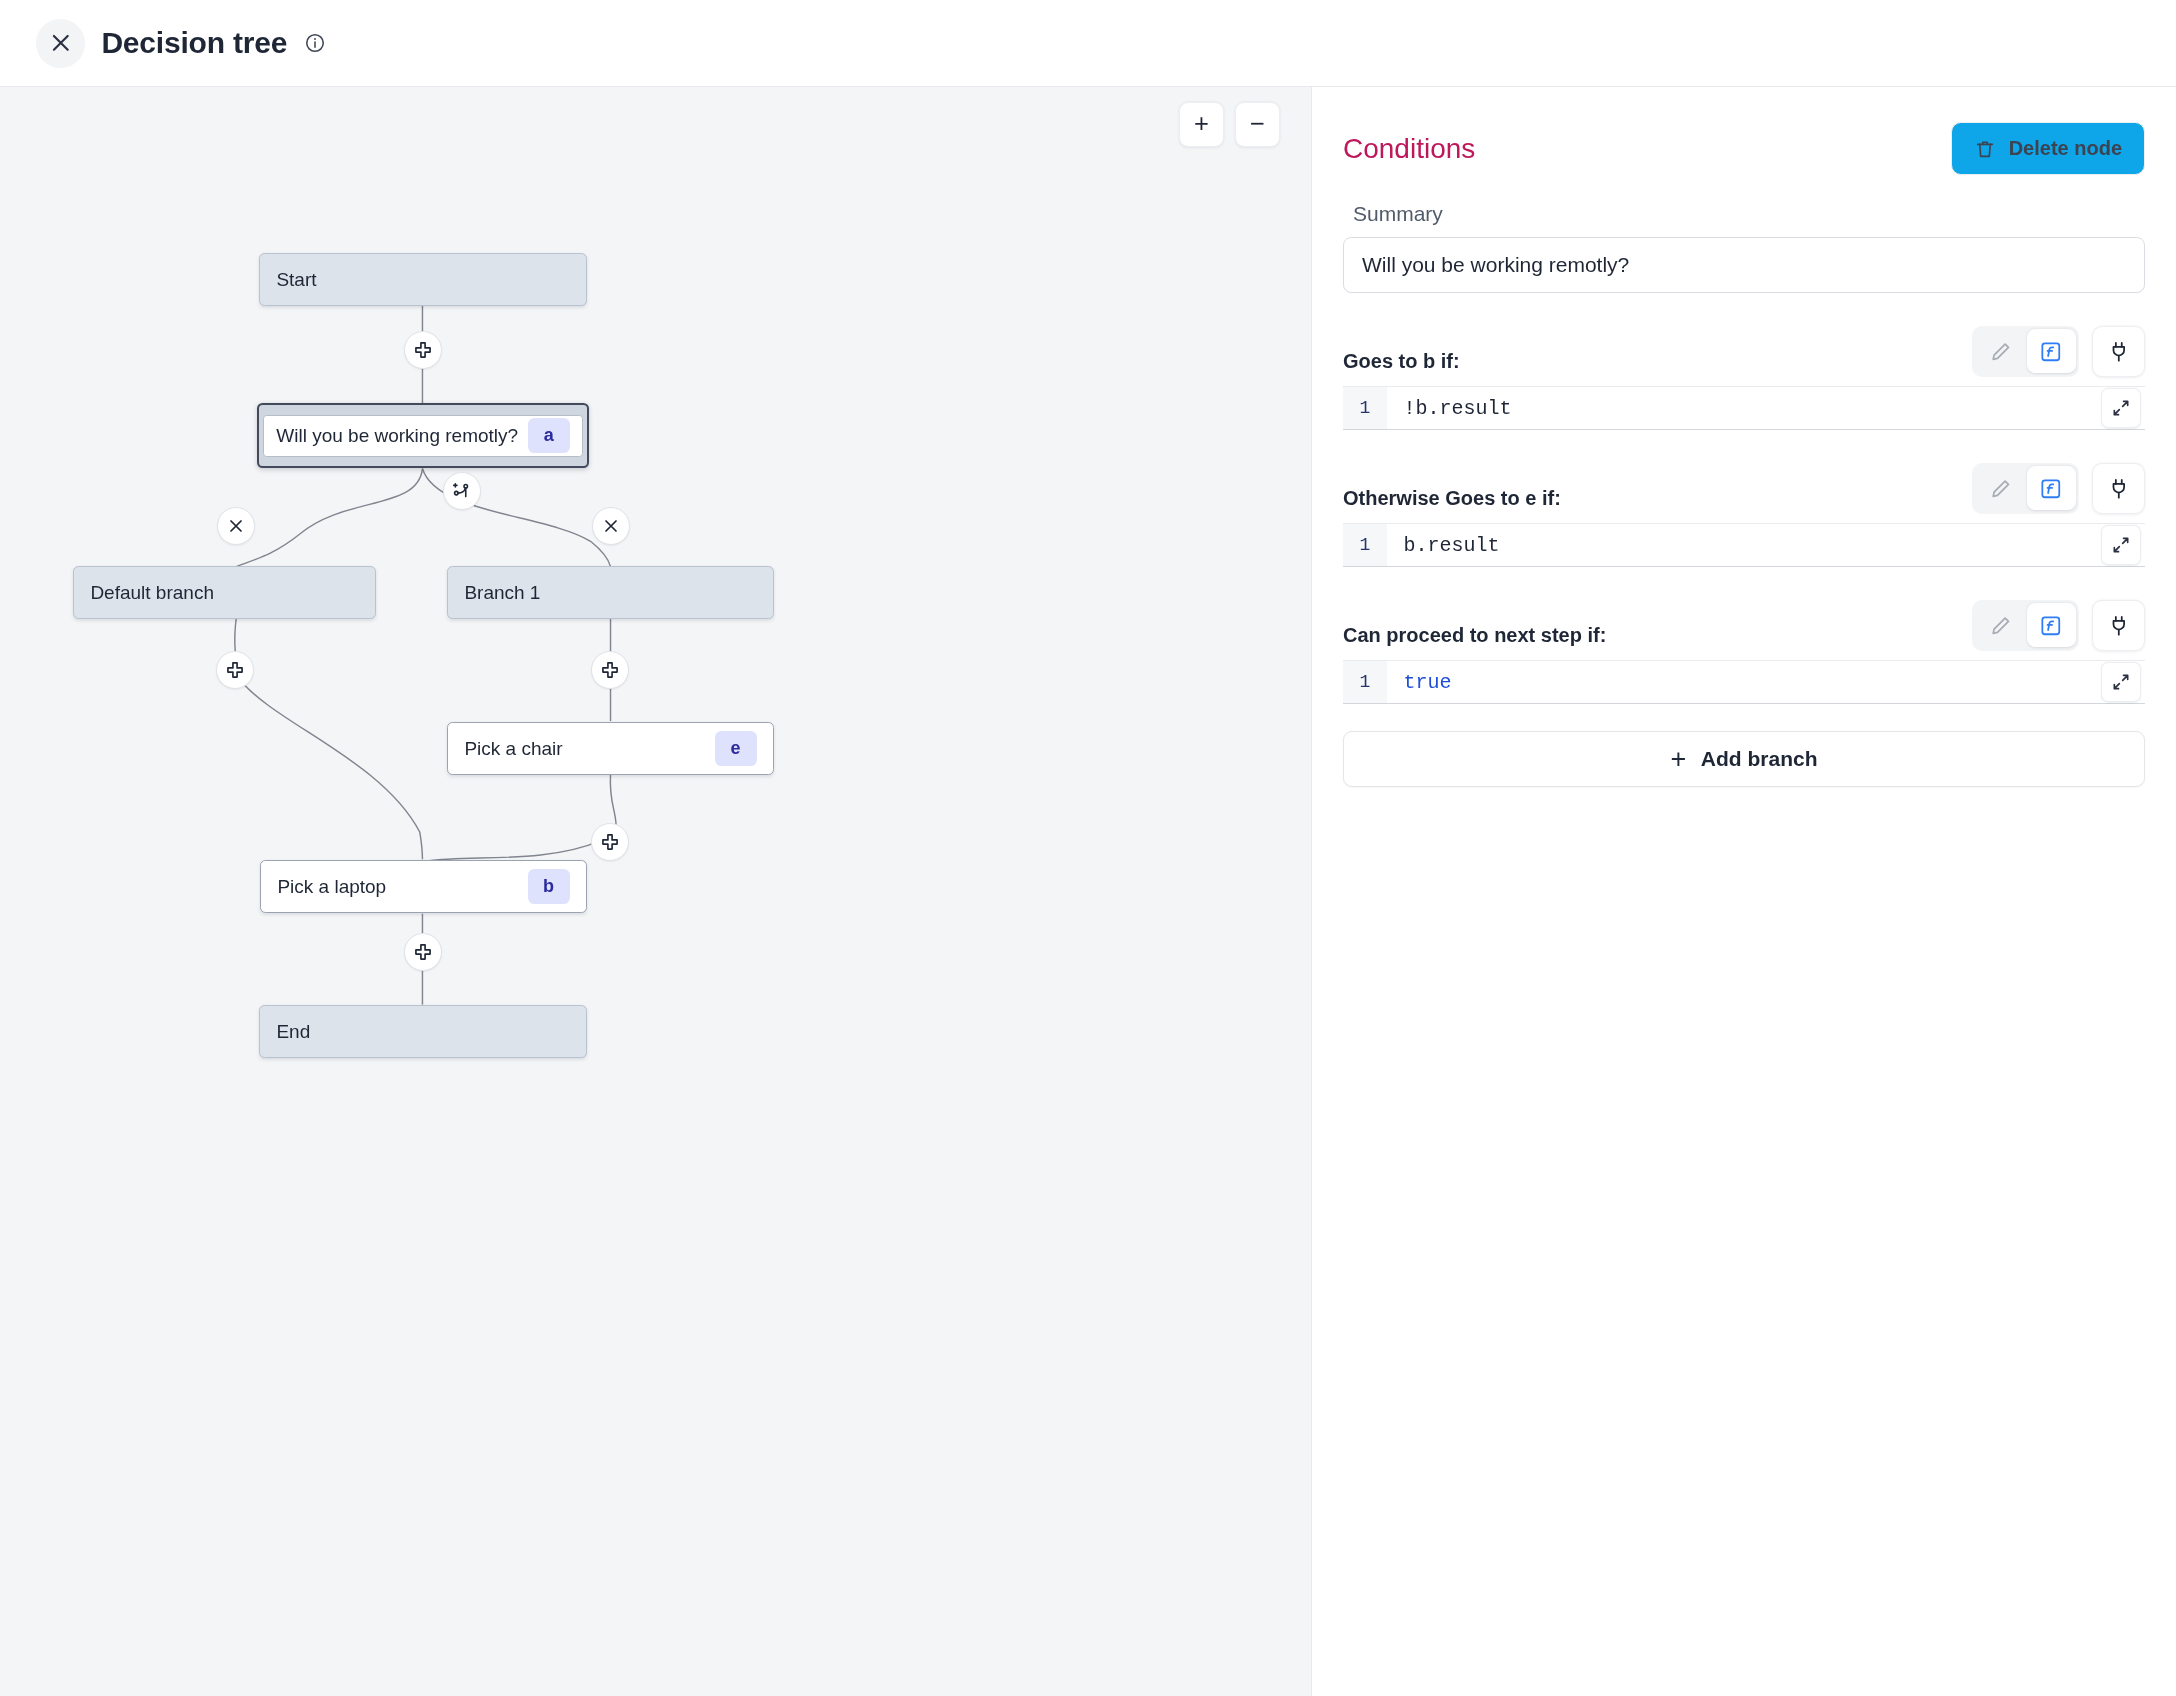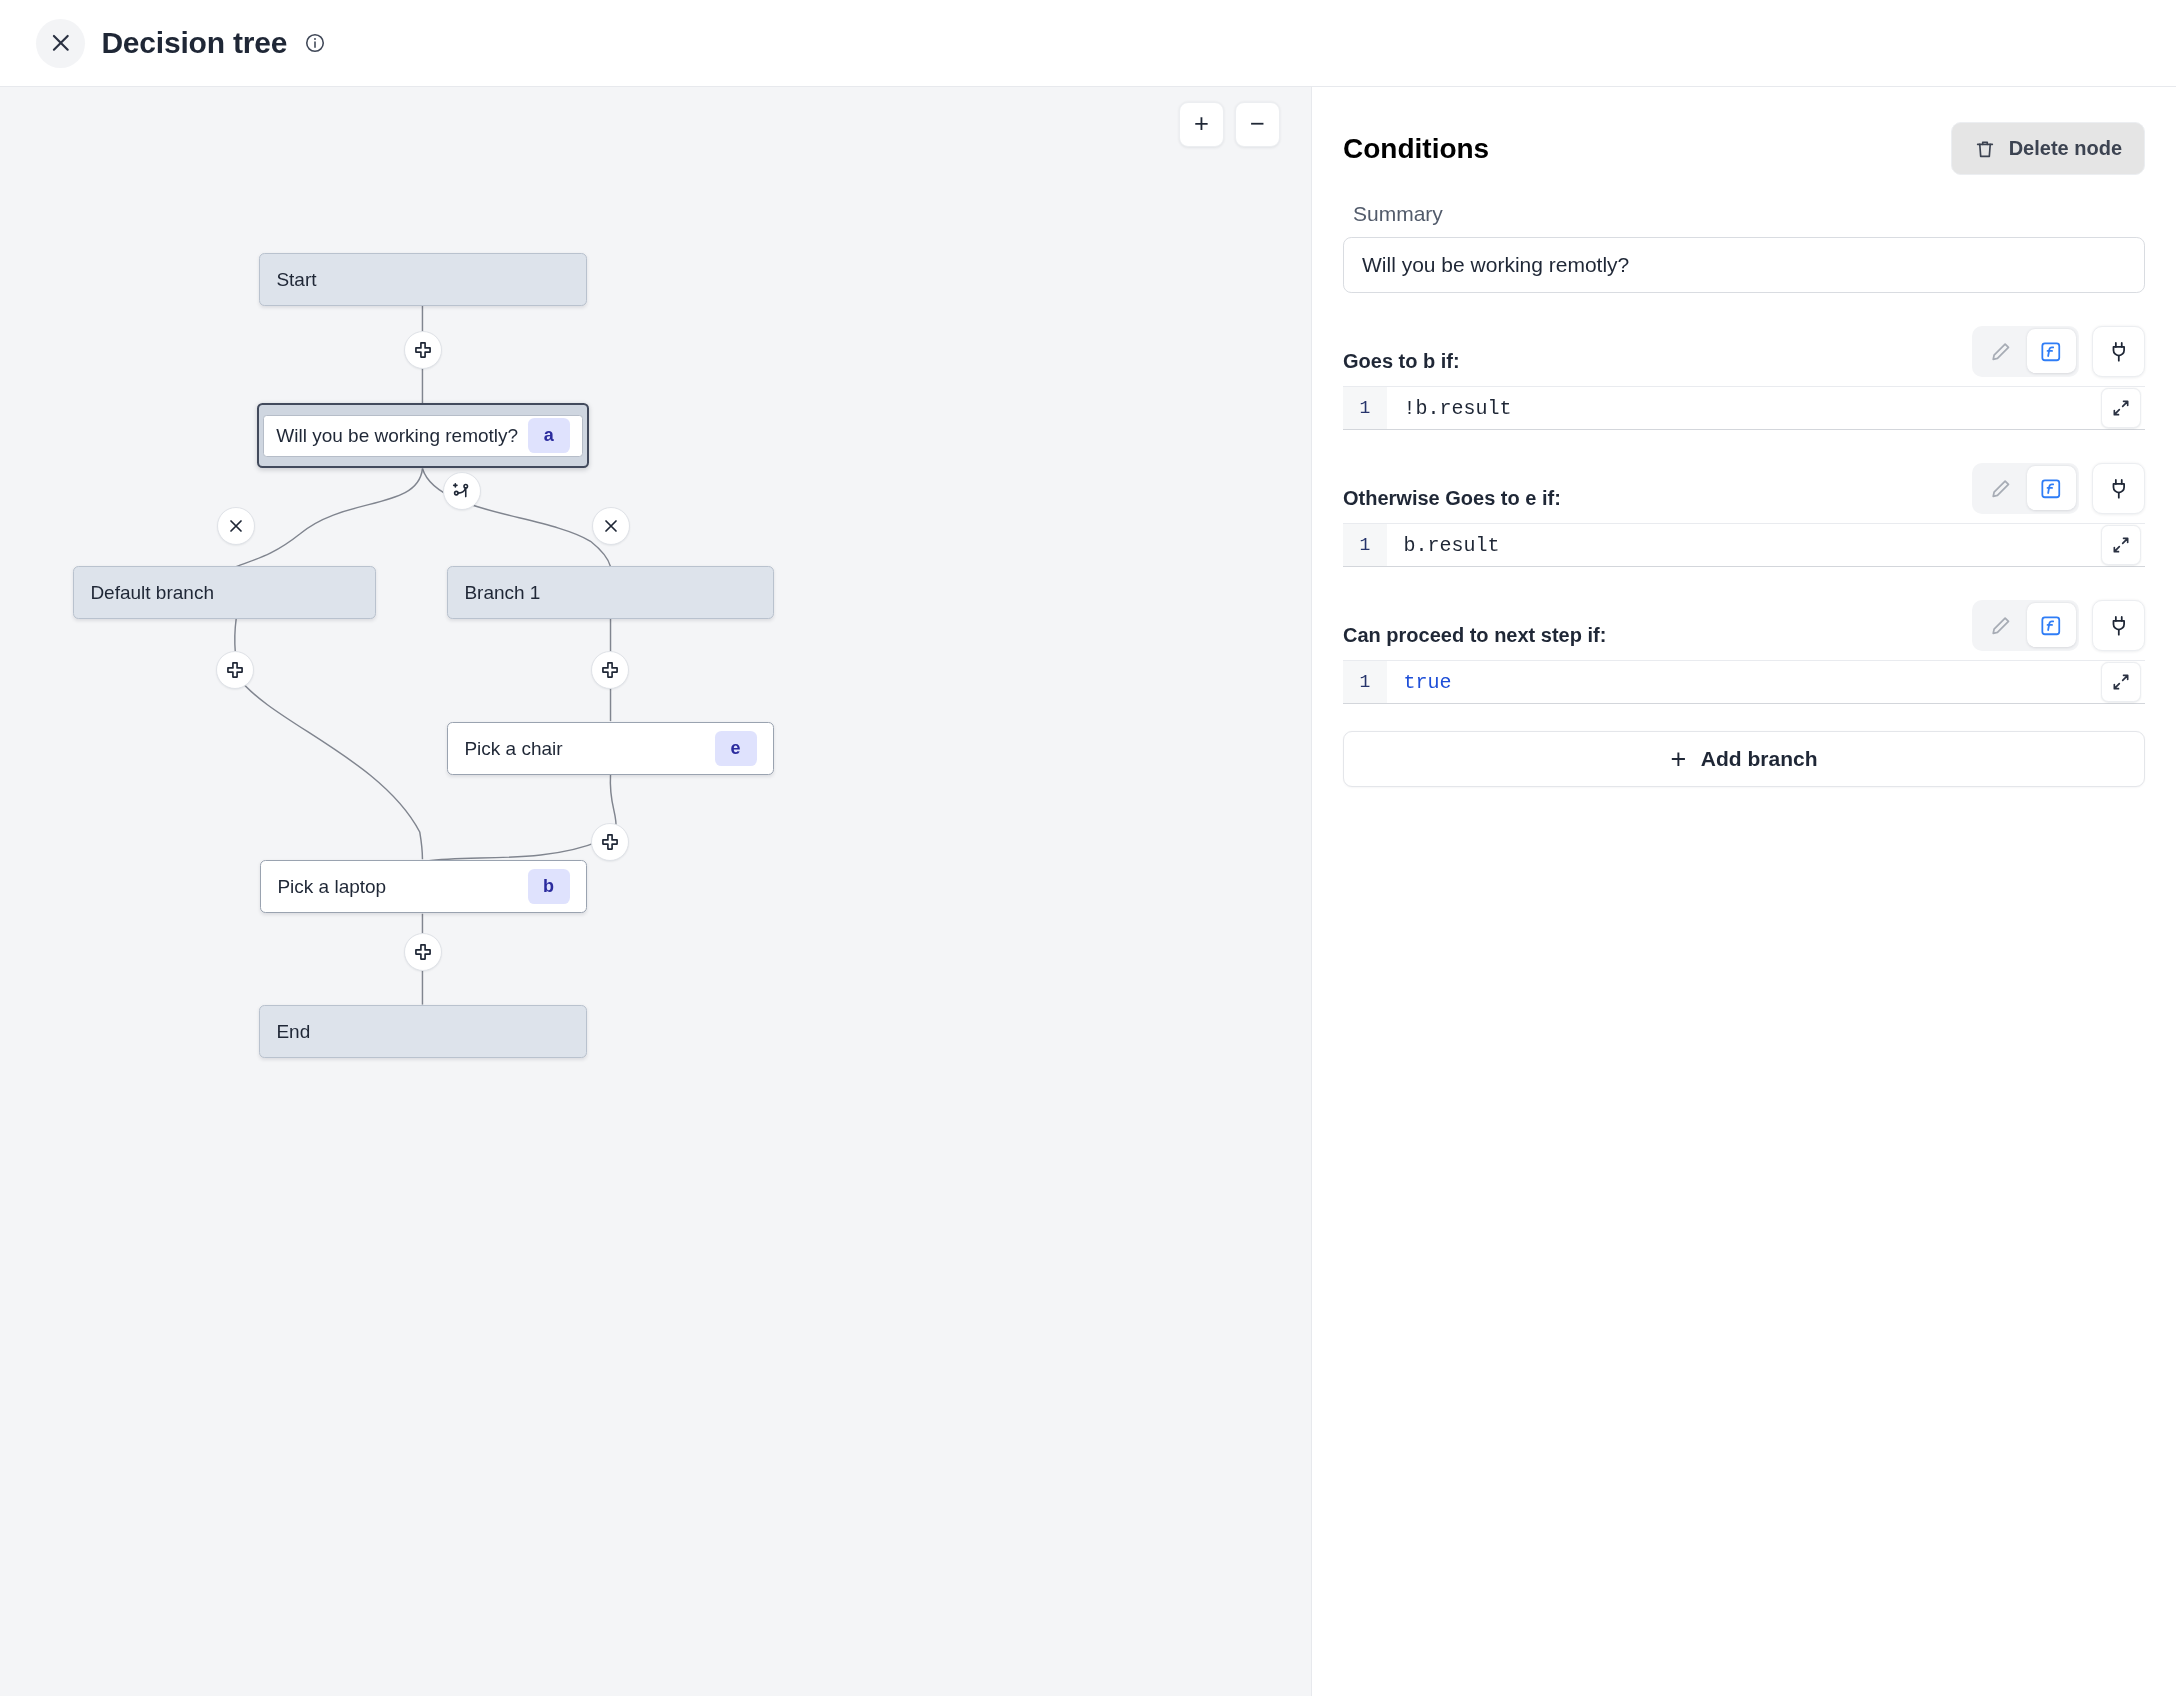--- a/index.html
+++ b/index.html
@@ -144,25 +144,25 @@
     background: #ffffff;
     padding: 35px 31px 0 31px;
   }
   .panel-head {
     display: flex;
     align-items: center;
     justify-content: space-between;
     margin-bottom: 27px;
   }
   .panel-title {
-    font-size: 28px; font-weight: bold; color: #000000;
+    font-size: 28px; font-weight: normal; color: #be185d;
   }
   .delete-btn {
     display: flex; align-items: center; gap: 12.7px;
-    background: #e5e5e5;
+    background: #0ea5e9;
     border: 0.9px solid #eceef1;
     border-radius: 10px;
     height: 53px;
     padding: 0 22px;
     font-size: 20px; font-weight: bold; color: #3c4351;
     cursor: pointer;
   }
   .delete-btn svg { width: 22px; height: 22px; }
 
   .field-label {

